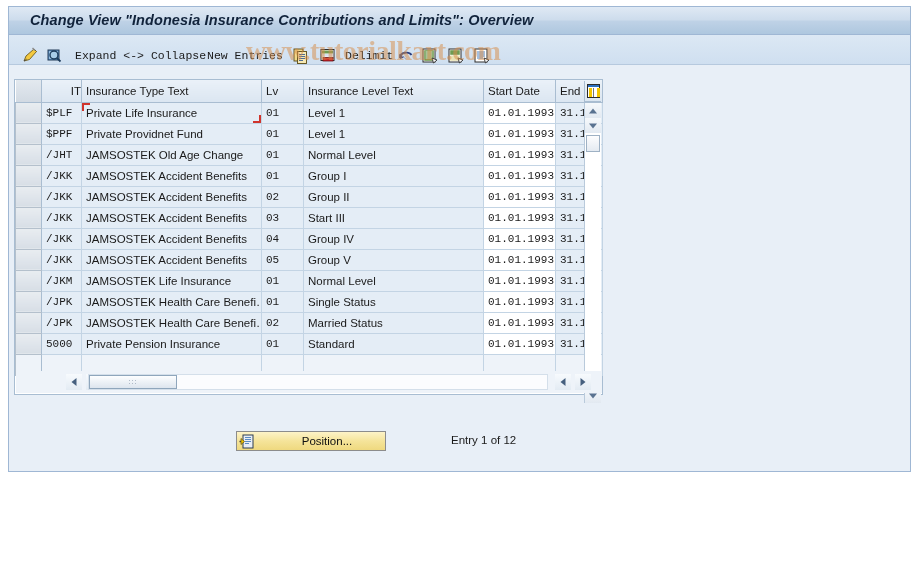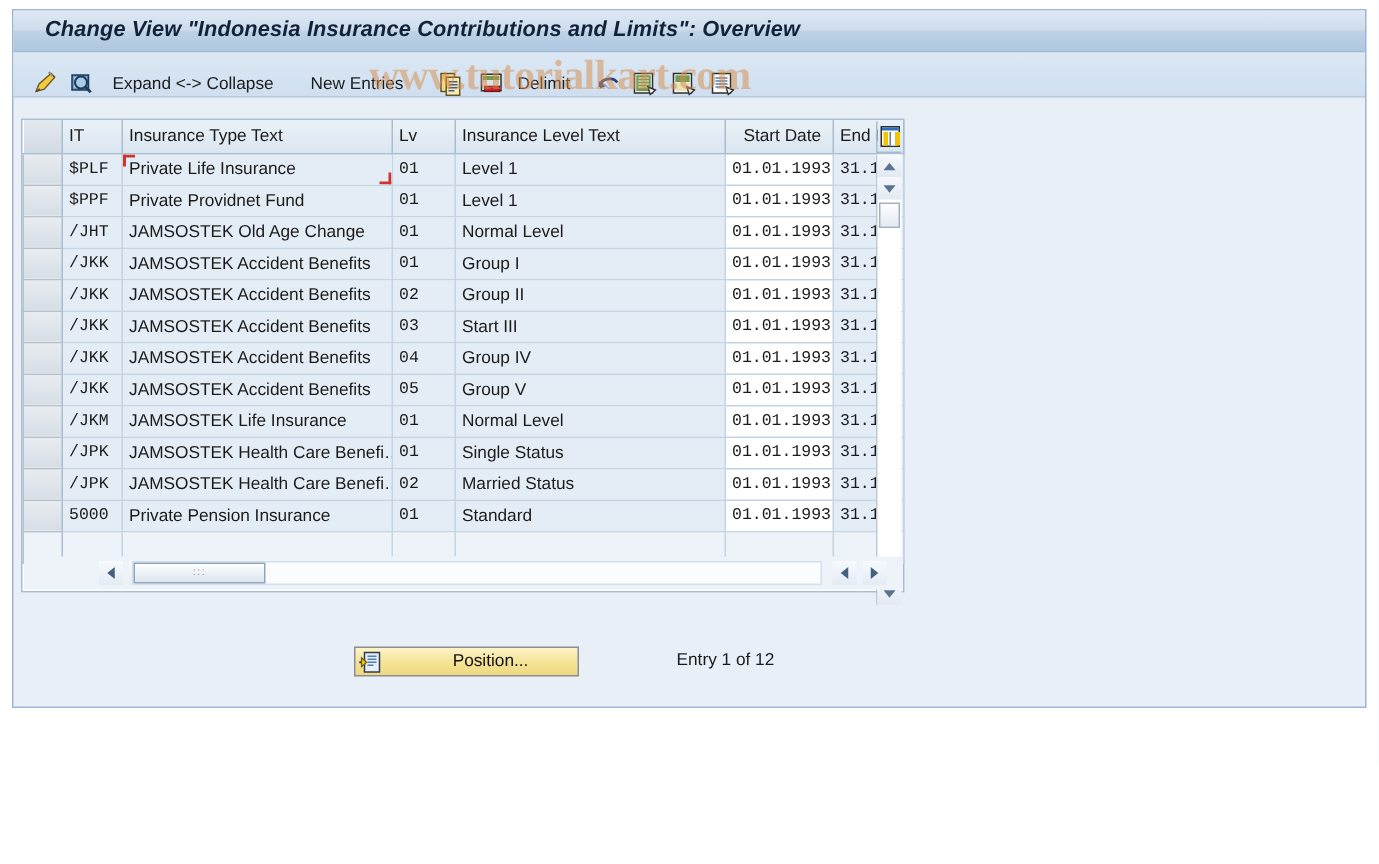--- a/index.html
+++ b/index.html
@@ -69,20 +69,21 @@
     border-bottom: 1px solid #b6c9de;
     box-sizing: border-box;
   }
   .tb-item {
     position: absolute;
     top: 0;
     height: 41px;
     display: flex;
     align-items: center;
     cursor: default;
+    font-family: Liberation Mono, monospace;
   }
   .tb-label {
     font-size: 11.5px;
     color: #1b1b1b;
     white-space: nowrap;
   }
   .tb-icon {
     width: 18px;
     height: 18px;
     display: inline-block;
@@ -492,25 +493,25 @@
   </div>
 
   <div class="watermark">www.tutorialkart.com</div>
 
   <div class="table-panel">
 
     <table class="grid">
       <thead>
         <tr class="hdr">
           <th class="sel-col" style="width:26px;"></th>
-          <th style="width:40px;">IT</th>
+          <th style="width:40px;text-align:right;">IT</th>
           <th style="width:180px;">Insurance Type Text</th>
           <th style="width:42px;">Lv</th>
           <th style="width:180px;margin-left:20px;">Insurance Level Text</th>
-          <th style="width:72px;text-align:center;">Start Date</th>
+          <th style="width:72px;">Start Date</th>
           <th style="width:47px;">End D</th>
         </tr>
       </thead>
       <tbody>
 
         <tr class="datarow">
           <td class="sel-cell"></td>
           <td class="mono">$PLF</td>
           <td class="focus-cell">Private Life Insurance</td>
           <td class="mono">01</td>

